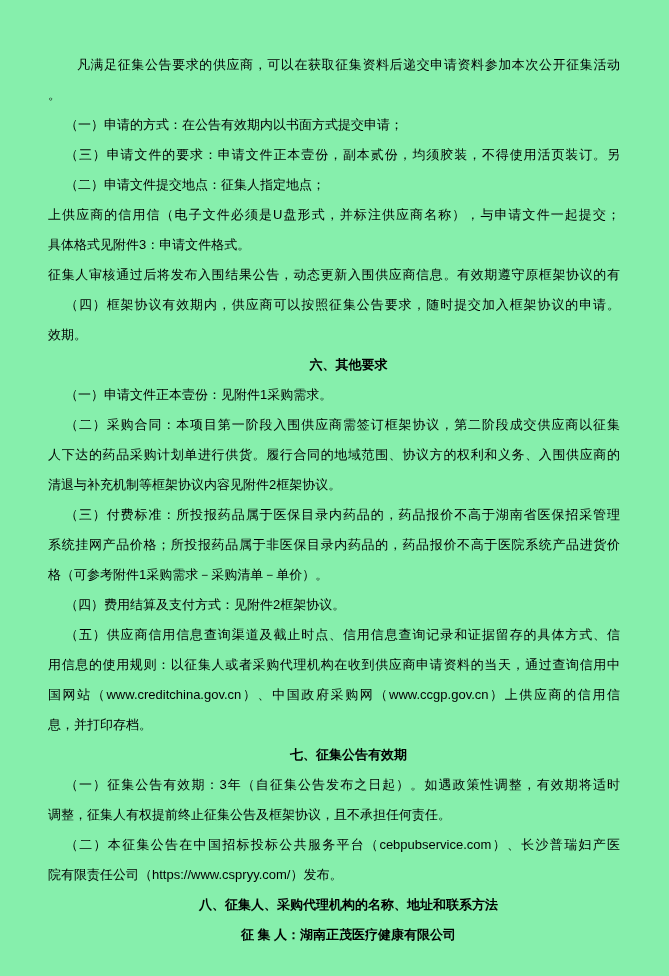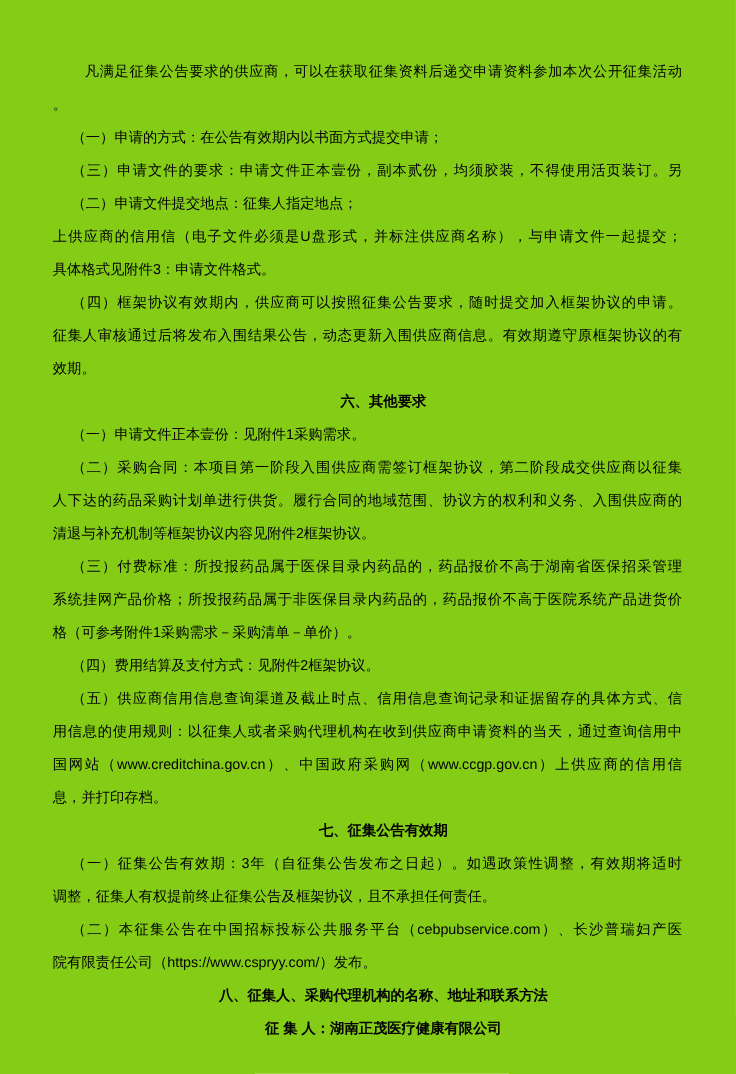--- a/index.html
+++ b/index.html
@@ -4,21 +4,21 @@
 <style>
   html, body { margin: 0; padding: 0; }
   body {
     width: 669px; height: 976px;
     background: #ffffff;
     font-family: "Liberation Sans", sans-serif;
   }
   .page {
     position: relative;
     width: 669px; height: 976px;
-    background: #84cc16;
+    background: #86efac;
     color: #000000;
     overflow: hidden;
   }
   .doc {
     position: absolute;
     left: 48px; top: 50px;
     width: 572px;
   }
   .ln {
     font-size: 13px;
@@ -49,22 +49,22 @@
     <div class="ln ind2 just">凡满足征集公告要求的供应商，可以在获取征集资料后递交申请资料参加本次公开征集活动</div>
     <div class="ln">。</div>
 
     <div class="ln indp">（一）申请的方式：在公告有效期内以书面方式提交申请；</div>
     <div class="ln indp just">（三）申请文件的要求：申请文件正本壹份，副本贰份，均须胶装，不得使用活页装订。另</div>
 
     <div class="ln indp">（二）申请文件提交地点：征集人指定地点；</div>
     <div class="ln just">上供应商的信用信（电子文件必须是U盘形式，并标注供应商名称），与申请文件一起提交；</div>
     <div class="ln">具体格式见附件3：申请文件格式。</div>
 
+    <div class="ln just">征集人审核通过后将发布入围结果公告，动态更新入围供应商信息。有效期遵守原框架协议的有</div>
     <div class="ln indp just">（四）框架协议有效期内，供应商可以按照征集公告要求，随时提交加入框架协议的申请。</div>
-    <div class="ln just">征集人审核通过后将发布入围结果公告，动态更新入围供应商信息。有效期遵守原框架协议的有</div>
     <div class="ln">效期。</div>
 
     <div class="ln ind2 bold">六、其他要求</div>
 
     <div class="ln indp">（一）申请文件正本壹份：见附件1采购需求。</div>
 
     <div class="ln indp just">（二）采购合同：本项目第一阶段入围供应商需签订框架协议，第二阶段成交供应商以征集</div>
     <div class="ln just">人下达的药品采购计划单进行供货。履行合同的地域范围、协议方的权利和义务、入围供应商的</div>
     <div class="ln">清退与补充机制等框架协议内容见附件2框架协议。</div>
 

